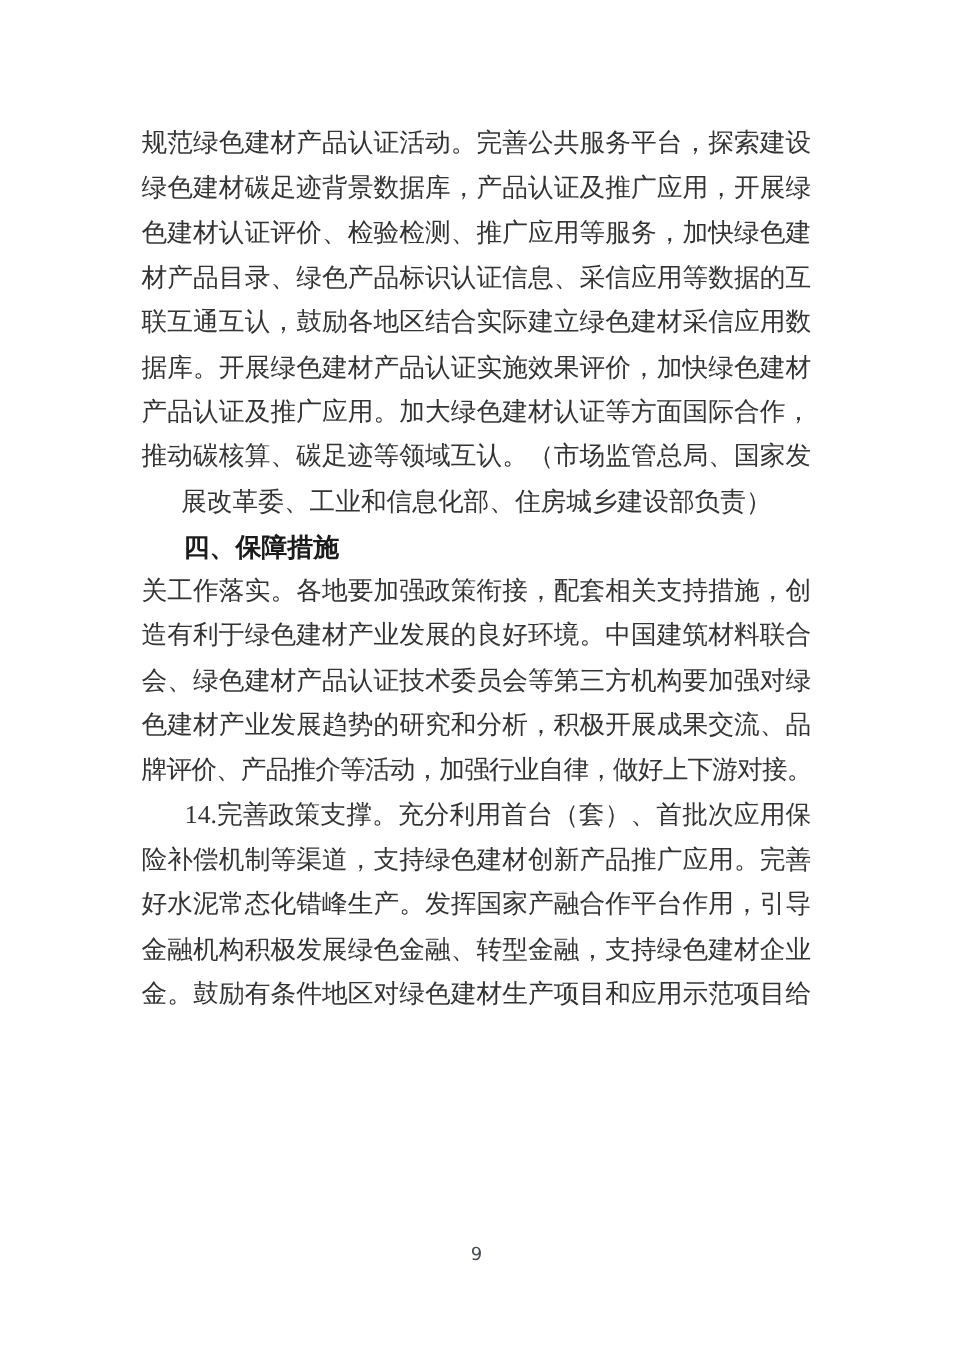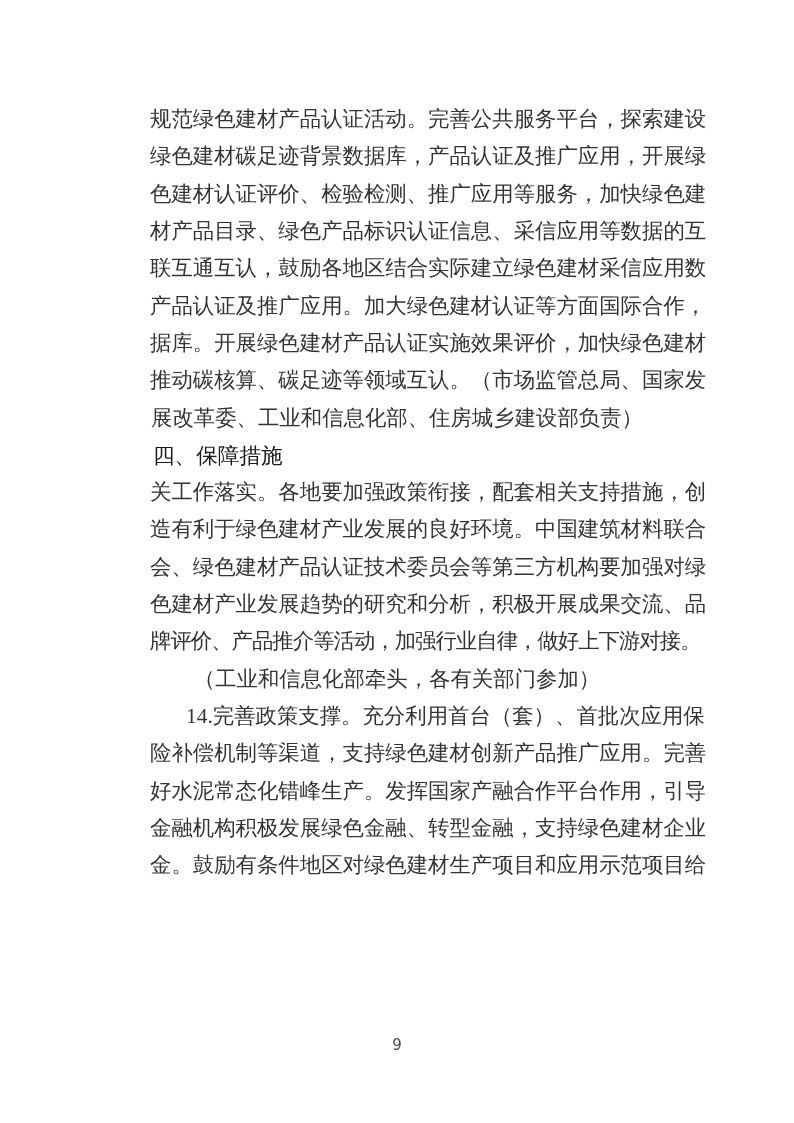--- a/index.html
+++ b/index.html
@@ -37,30 +37,29 @@
     text-align-last: auto;
   }
   .line.indent {
     padding-left: 36px;
   }
   .line.tight {
     letter-spacing: -1px;
   }
   .line.heading {
     font-family: "Liberation Sans", "DejaVu Sans", sans-serif;
-    font-weight: 400;
+    font-weight: 700;
     color: #1b1b1b;
     font-size: 21.6px;
     text-align: left;
     text-align-last: auto;
     padding-left: 35px;
   }
   .song {
     font-style: normal;
-    margin-left: 32px;
   }
   .kai {
   }
   .footer {
     position: absolute;
     top: 1036px;
     left: 0;
     width: 794px;
     text-align: center;
     font-family: "DejaVu Sans", "Liberation Sans", sans-serif;
@@ -71,31 +70,30 @@
 </head>
 <body>
 
 <div class="page">
   <div id="doc-body">
       <div class="line"><span class="song">规范绿色建材产品认证活动。完善公共服务平台，探索建设</span></div>
       <div class="line"><span class="song">绿色建材碳足迹背景数据库，产品认证及推广应用，开展绿</span></div>
       <div class="line"><span class="song">色建材认证评价、检验检测、推广应用等服务，加快绿色建</span></div>
       <div class="line"><span class="song">材产品目录、绿色产品标识认证信息、采信应用等数据的互</span></div>
       <div class="line"><span class="song">联互通互认，鼓励各地区结合实际建立绿色建材采信应用数</span></div>
+      <div class="line"><span class="song">据库。开展绿色建材产品认证实施效果评价，加快绿色建材</span></div>
       <div class="line"><span class="song">产品认证及推广应用。加大绿色建材认证等方面国际合作，</span></div>
-      <div class="line"><span class="song">据库。开展绿色建材产品认证实施效果评价，加快绿色建材</span></div>
       <div class="line"><span class="song">推动碳核算、碳足迹等领域互认。</span><span class="kai">（市场监管总局、国家发</span></div>
       <div class="line left"><span class="kai">展改革委、工业和信息化部、住房城乡建设部负责）</span></div>
       <div class="line heading">四、保障措施</div>
       <div class="line"><span class="song">关工作落实。各地要加强政策衔接，配套相关支持措施，创</span></div>
       <div class="line"><span class="song">造有利于绿色建材产业发展的良好环境。中国建筑材料联合</span></div>
       <div class="line"><span class="song">会、绿色建材产品认证技术委员会等第三方机构要加强对绿</span></div>
       <div class="line"><span class="song">色建材产业发展趋势的研究和分析，积极开展成果交流、品</span></div>
       <div class="line tight"><span class="song">牌评价、产品推介等活动，加强行业自律，做好上下游对接。</span></div>
-      <div class="line left"><span class="kai">（工业和信息化部牵头，各有关部门参加）</span></div>
       <div class="line indent"><span class="song">14.完善政策支撑。充分利用首台（套）、首批次应用保</span></div>
       <div class="line"><span class="song">险补偿机制等渠道，支持绿色建材创新产品推广应用。完善</span></div>
       <div class="line"><span class="song">好水泥常态化错峰生产。发挥国家产融合作平台作用，引导</span></div>
       <div class="line"><span class="song">金融机构积极发展绿色金融、转型金融，支持绿色建材企业</span></div>
       <div class="line"><span class="song">金。鼓励有条件地区对绿色建材生产项目和应用示范项目给</span></div>
     </div>
   <div class="footer">9</div>
 </div>
 
 </body></html>

